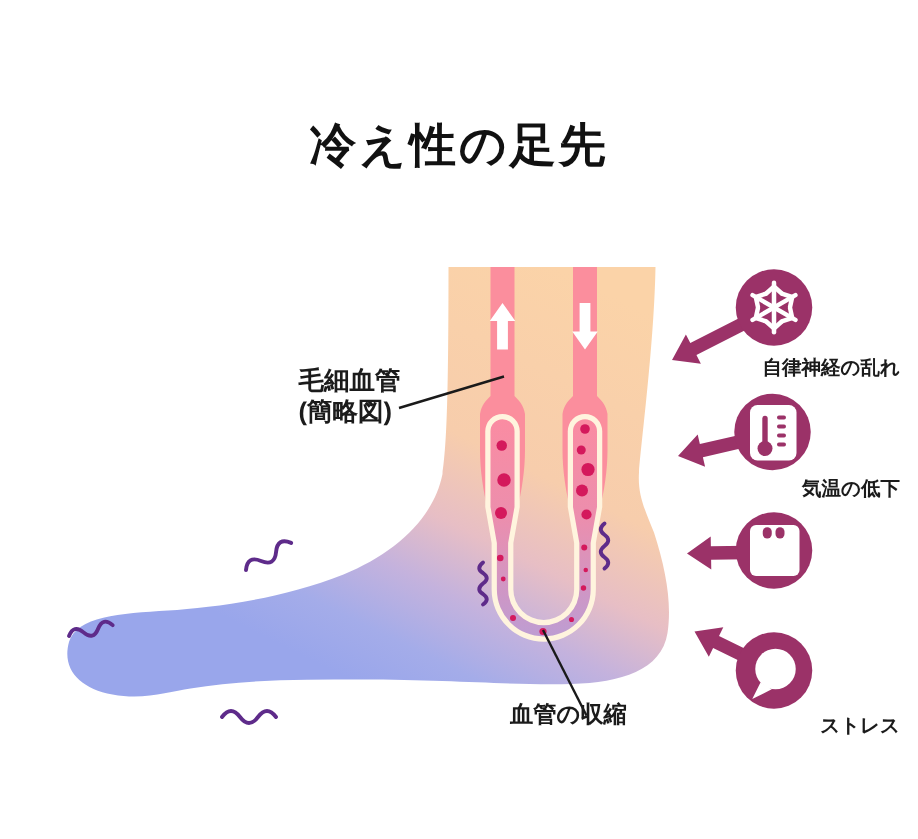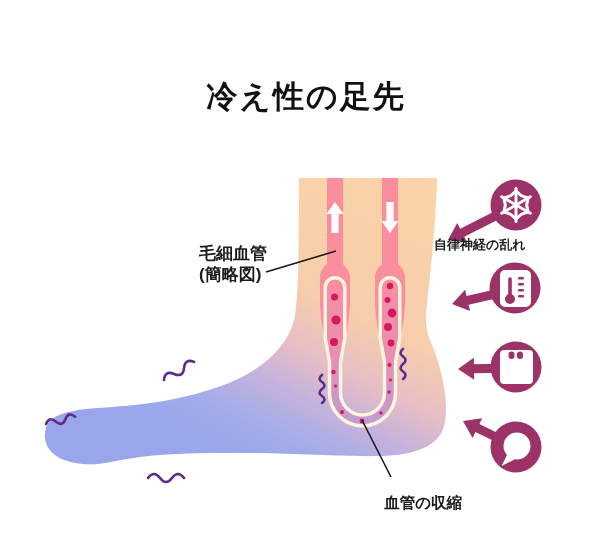--- a/index.html
+++ b/index.html
@@ -3,22 +3,22 @@
 <meta charset="utf-8">
 <style>
   html,body{margin:0;padding:0;background:#fff;}
   .stage{position:relative;width:612px;height:559px;background:#fff;overflow:hidden;
          font-family:"Liberation Sans",sans-serif;color:#1b1b1b;}
   .art{position:absolute;left:0;top:0;width:612px;height:559px;}
   .title{position:absolute;left:0;top:76px;width:612px;margin:0;text-align:center;
          font-size:31px;font-weight:700;letter-spacing:2px;color:#111;}
   .lbl{position:absolute;font-weight:700;}
   .lbl-capillary{left:199px;top:243px;font-size:17px;line-height:21px;}
-  .lbl-constriction{left:340px;top:493px;width:122px;text-align:right;font-size:15.5px;}
-  .cause-label{position:absolute;left:434px;width:166px;text-align:left;
+  .lbl-constriction{left:340px;top:466px;width:122px;text-align:left;font-size:15.5px;}
+  .cause-label{position:absolute;left:434px;width:166px;text-align:right;
                font-size:13px;font-weight:700;}
   .cl-0{top:236px;} .cl-1{top:317px;} .cl-2{top:397px;} .cl-3{top:475px;}
 </style>
 </head>
 <body>
 
 <div class="stage">
 
   <h1 class="title">冷え性の足先</h1>
 
@@ -170,13 +170,15 @@
     </g>
   </svg>
 
   <div class="lbl lbl-capillary">
     <span style="display:block">毛細血管</span>
     <span style="display:block">(簡略図)</span>
   </div>
   <div class="lbl lbl-constriction">血管の収縮</div>
 
   <div class="cause-label cl-0">自律神経の乱れ</div>
+  <div class="cause-label cl-1">気温の低下</div>
+  <div class="cause-label cl-3">ストレス</div>
 </div>
 
 </body></html>

